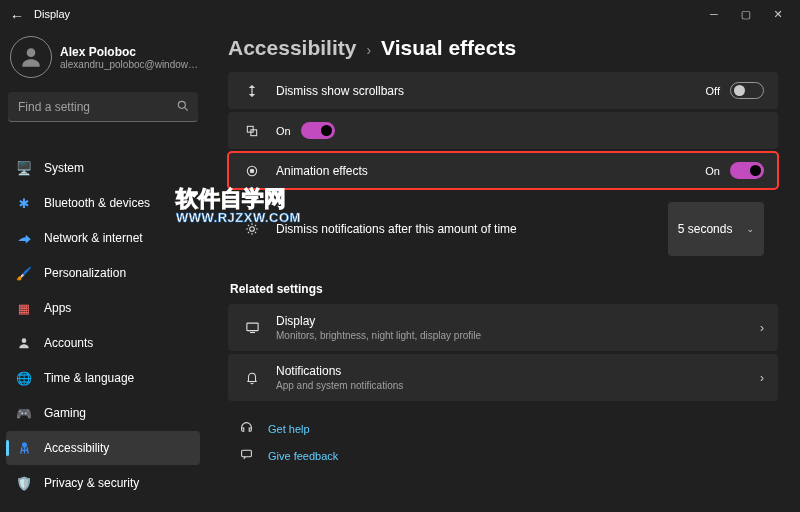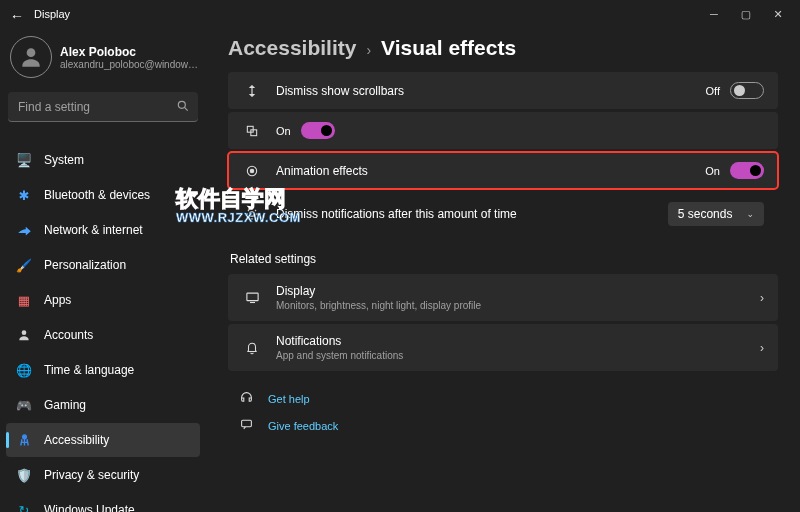--- a/index.html
+++ b/index.html
@@ -18,21 +18,21 @@
   .titlebar .title{margin-left:6px;font-size:11px}
   .caption-btns{margin-left:auto;display:flex}
   .caption-btns div{width:32px;height:28px;display:flex;align-items:center;justify-content:center;color:#ccc;font-size:11px}
   .main{display:flex;height:484px}
   .sidebar{width:210px;padding:4px 8px 4px 4px;display:flex;flex-direction:column;overflow:hidden}
   .profile{display:flex;align-items:center;padding:4px 6px;margin-bottom:10px}
   .avatar{width:42px;height:42px;border-radius:50%;border:1.5px solid #888;display:flex;align-items:center;justify-content:center;margin-right:8px;flex-shrink:0}
   .avatar svg{width:26px;height:26px;fill:#888}
   .profile .name{font-size:12px;font-weight:600}
   .profile .email{font-size:10px;color:var(--text-dim);max-width:140px;overflow:hidden;text-overflow:ellipsis;white-space:nowrap}
-  .search{position:relative;margin:0 4px 20px 4px}
+  .search{position:relative;margin:0 4px 28px 4px}
   .search input{width:100%;height:30px;background:#2d2d2d;border:none;border-bottom:1px solid #666;border-radius:4px;color:var(--text);padding:0 28px 0 10px;font-size:12px}
   .search input::placeholder{color:var(--text-dim)}
   .search .icon{position:absolute;right:8px;top:7px;color:var(--text-dim)}
   .nav{flex:1}
   .nav-item{display:flex;align-items:center;height:34px;padding:0 10px;border-radius:4px;margin:1px 2px;cursor:default;position:relative;font-size:12px}
   .nav-item.selected{background:#373737}
   .nav-item.selected::before{content:"";position:absolute;left:0;top:9px;bottom:9px;width:3px;background:#60cdff;border-radius:2px}
   .nav-icon{width:16px;height:16px;margin-right:12px;display:flex;align-items:center;justify-content:center;font-size:13px}
   .content{flex:1;padding:8px 22px 4px 18px;overflow:hidden}
   .breadcrumb{display:flex;align-items:baseline;margin-bottom:12px}
@@ -44,24 +44,24 @@
   .card .card-body{flex:1}
   .card .label{font-size:12px}
   .card .sub{font-size:10px;color:var(--text-dim);margin-top:2px}
   .card .state{font-size:11px;margin-right:10px}
   .toggle{width:34px;height:17px;border-radius:10px;position:relative}
   .toggle.on{background:var(--accent)}
   .toggle.off{background:transparent;border:1px solid #999}
   .toggle .knob{width:11px;height:11px;border-radius:50%;position:absolute;top:3px}
   .toggle.on .knob{background:#000;right:3px}
   .toggle.off .knob{background:#ccc;left:3px;top:2px}
-  .select-box{background:#383838;border-radius:4px;padding:5px 10px;display:flex;align-items:center;font-size:12px;min-width:80px;justify-content:space-between}
+  .select-box{background:#383838;border-radius:4px;padding:20px 10px;display:flex;align-items:center;font-size:12px;min-width:80px;justify-content:space-between}
   .select-box .chev{margin-left:14px;font-size:9px;color:#ccc}
   .highlight{outline:2px solid #ff3b30;outline-offset:-1px}
-  .section-title{font-size:12px;font-weight:400;margin:16px 0 8px 2px}
+  .section-title{font-size:12px;font-weight:700;margin:16px 0 8px 2px}
   .link-card .chev-right{color:#ccc;font-size:12px}
   .footer-links{margin-top:14px;padding-left:4px}
   .footer-link{display:flex;align-items:center;padding:6px 8px;font-size:11px;color:#60cdff}
   .footer-link .icon{width:14px;margin-right:14px;color:#ddd}
   .overlay-logo{position:absolute;left:176px;top:188px;pointer-events:none;font-weight:900;line-height:1}
   .overlay-logo .line1 span{font-size:22px;-webkit-text-stroke:1px #fff}
   .overlay-logo .line2{font-family:Arial;font-size:13px;letter-spacing:0.5px;color:#fff;-webkit-text-stroke:0.5px #1e6fb8;font-weight:800;margin-top:1px}
 </style>
 </head>
 <body>

